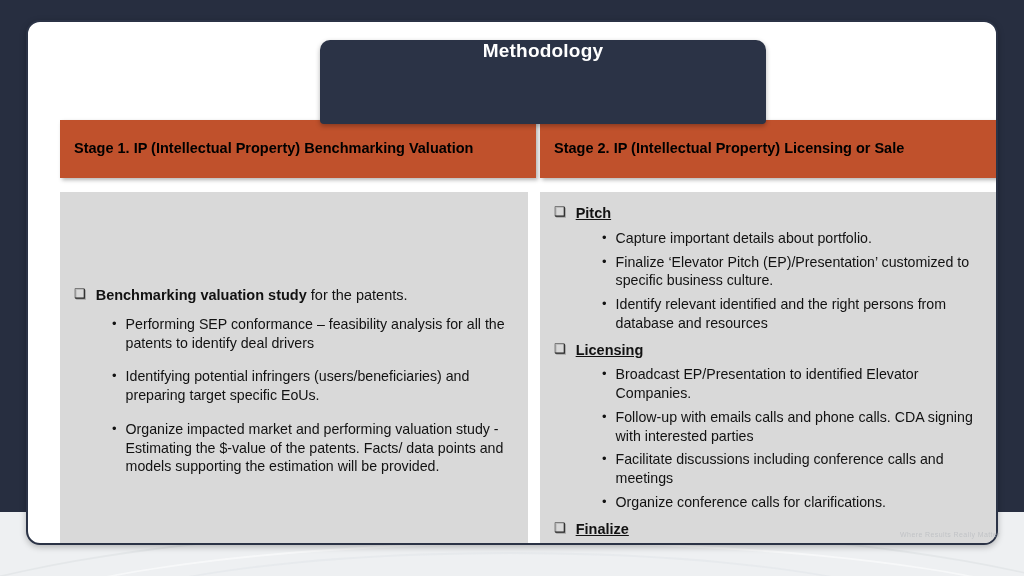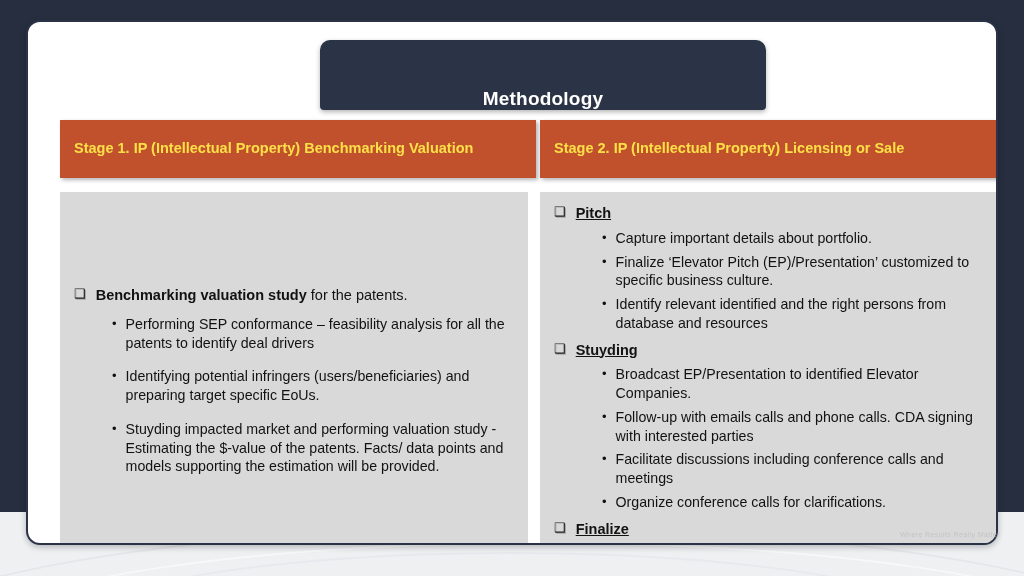--- a/index.html
+++ b/index.html
@@ -56,47 +56,47 @@
     box-shadow: 0 2px 6px rgba(0,0,0,0.25);
     overflow: hidden;
   }
 
   
   #title-tab {
     position: absolute;
     left: 292px;
     top: 18px;
     width: 446px;
-    height: 70px;
+    height: 84px;
     background: #2b3346;
     border-radius: 10px 10px 4px 4px;
     box-shadow: 0 2px 5px rgba(0,0,0,0.3);
     display: flex;
-    align-items: flex-end;
+    align-items: flex-start;
     justify-content: center;
     z-index: 5;
   }
   #title-tab .title-text {
     color: #ffffff;
     font-size: 19px;
     font-weight: bold;
     letter-spacing: 0.2px;
   }
 
   
   .column {
     position: absolute;
     top: 98px;
   }
   #col-left  { left: 32px;  width: 476px; }
   #col-right { left: 512px; width: 486px; }
 
   .stage-header {
     background: #c0512c;
-    color: #fde047;
+    color: #000000;
     font-size: 14.5px;
     font-weight: bold;
     line-height: 1.35;
     padding: 10px 12px 10px 14px;
     box-shadow: 2px 2px 4px rgba(0,0,0,0.3);
     min-height: 56px;
     display: flex;
     align-items: center;
   }
   #col-left  .stage-header { width: 476px; height: 58px; }
@@ -202,21 +202,21 @@
           <li class="dot-item">
             <span class="dot-glyph">•</span>
             <span class="dot-text">Performing  SEP conformance – feasibility analysis for all the patents to identify deal drivers</span>
           </li>
           <li class="dot-item">
             <span class="dot-glyph">•</span>
             <span class="dot-text">Identifying potential infringers (users/beneficiaries) and preparing target specific EoUs.</span>
           </li>
           <li class="dot-item">
             <span class="dot-glyph">•</span>
-            <span class="dot-text">Stuyding impacted market and performing  valuation study - Estimating the $-value of the patents. Facts/ data points and models supporting  the estimation will be provided.</span>
+            <span class="dot-text">Organize impacted market and performing  valuation study - Estimating the $-value of the patents. Facts/ data points and models supporting  the estimation will be provided.</span>
           </li>
         </ul>
       </div>
     </div>
   </div>
 
   <div id="col-right" class="column">
     <div class="stage-header">Stage 2. IP (Intellectual Property) Licensing or Sale</div>
     <div class="panel">
 
@@ -237,21 +237,21 @@
           <li class="dot-item">
             <span class="dot-glyph">•</span>
             <span class="dot-text">Identify relevant  identified  and the  right persons  from database and  resources</span>
           </li>
         </ul>
       </div>
 
       <div class="group">
         <div class="sq-item">
           <span class="sq-glyph">❑</span>
-          <span class="sq-text"><span class="bold-underline">Stuyding</span></span>
+          <span class="sq-text"><span class="bold-underline">Licensing</span></span>
         </div>
         <ul class="dot-list">
           <li class="dot-item">
             <span class="dot-glyph">•</span>
             <span class="dot-text">Broadcast EP/Presentation to  identified Elevator Companies.</span>
           </li>
           <li class="dot-item">
             <span class="dot-glyph">•</span>
             <span class="dot-text">Follow-up with emails  calls and phone calls. CDA signing with interested parties</span>
           </li>

